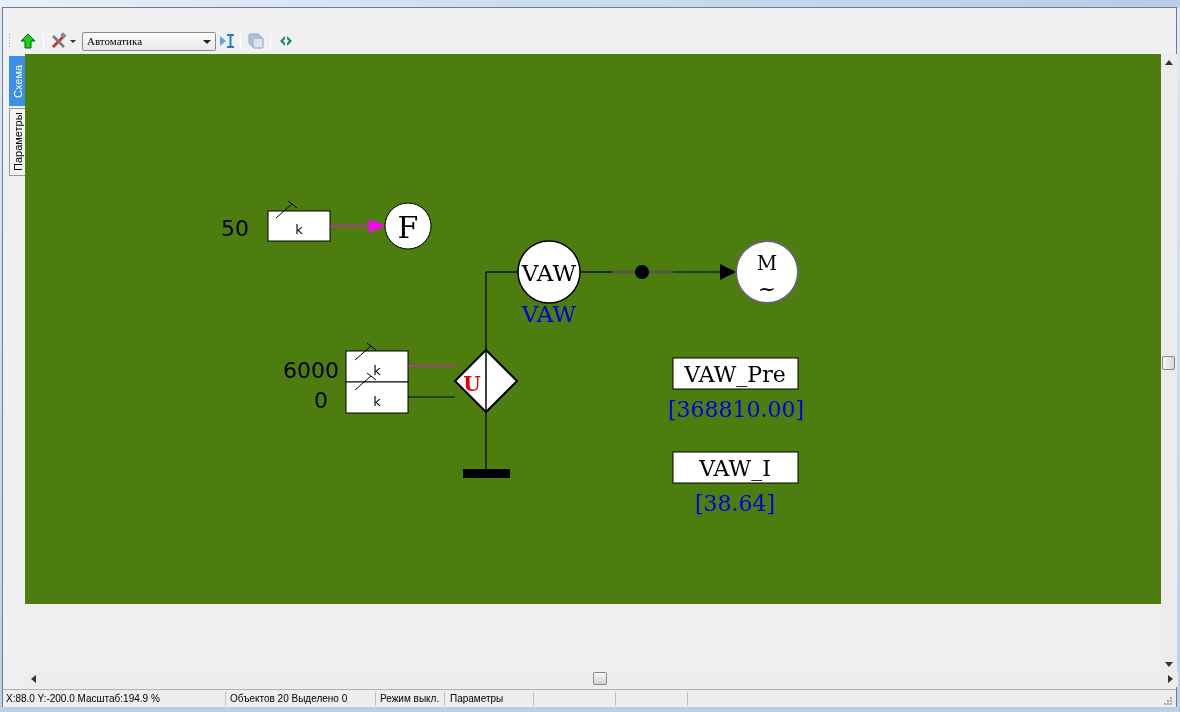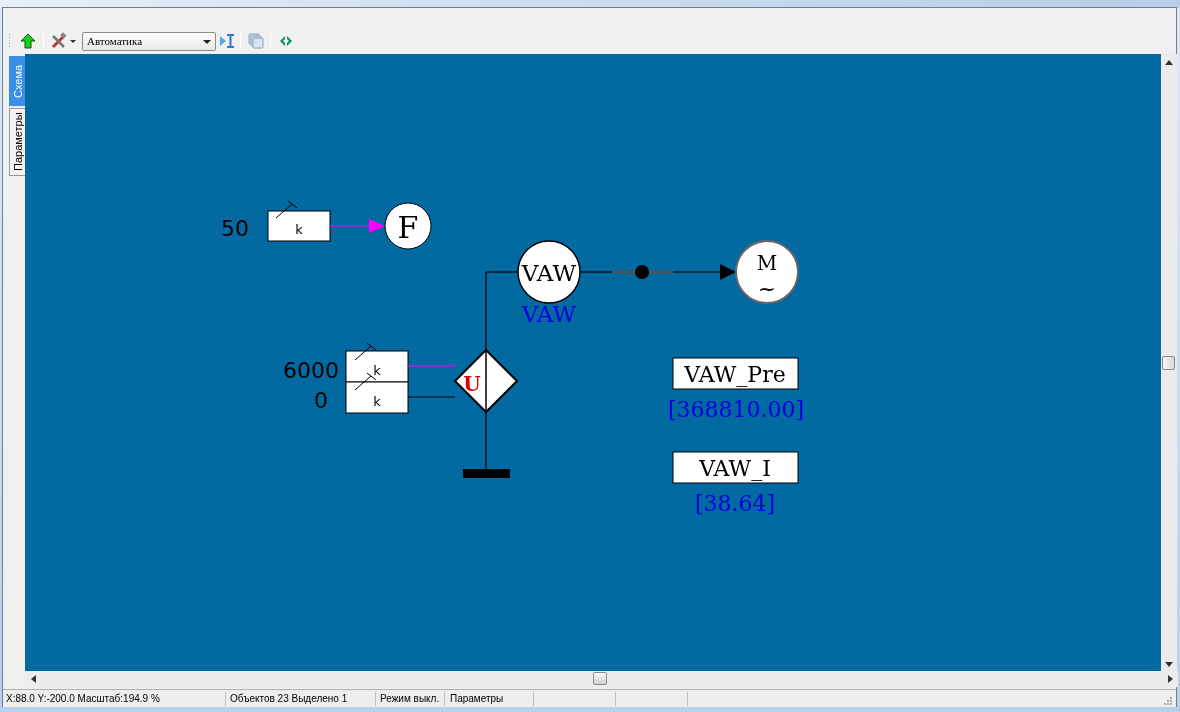--- a/index.html
+++ b/index.html
@@ -13,21 +13,21 @@
   #toolbar { position: absolute; left: 0; top: 20px; width: 100%; height: 26px; background: #f0f0f0; }
   .grip { position: absolute; left: 5px; top: 5px; width: 3px; height: 16px; background-image: radial-gradient(#9aa 1px, transparent 1px); background-size: 3px 3px; }
   .tb-sep { position: absolute; top: 5px; width: 1px; height: 17px; background: #b5b5b5; border-right: 1px solid #fff; }
   .tb-btn { position: absolute; top: 3px; width: 20px; height: 20px; display: flex; align-items: center; justify-content: center; }
   #combo { position: absolute; left: 79px; top: 4px; width: 134px; height: 19px; border: 1px solid #8a8a8a; border-radius: 2px; background: linear-gradient(#fdfdfd, #e8e8e8); font-family: Liberation Serif, serif; font-size: 11px; padding: 2px 4px; }
   #combo .arrow { position: absolute; right: 4px; top: 7px; width: 0; height: 0; border-left: 4px solid transparent; border-right: 4px solid transparent; border-top: 4px solid #222; }
   #sidetabs { position: absolute; left: 4px; top: 48px; width: 20px; height: 620px; }
   .vtab { position: absolute; left: 2px; width: 18px; font-family: "Liberation Sans", sans-serif; font-size: 11px; writing-mode: vertical-rl; transform: rotate(180deg); display: flex; align-items: center; justify-content: center; }
   #tab-schema { top: 0; height: 50px; background: #3b8fe6; color: #fff; }
   #tab-params { top: 52px; height: 68px; background: #f4f4f4; color: #000; border: 1px solid #999; }
-  #canvas { position: absolute; left: 22px; top: 46px; width: 1140px; height: 617px; background: #0369a1; }
+  #canvas { position: absolute; left: 22px; top: 46px; width: 1140px; height: 550px; background: #4d7c0f; }
   #vscroll { position: absolute; left: 1158px; top: 46px; width: 16px; height: 622px; background: #ececec; }
   #hscroll { position: absolute; left: 22px; top: 663px; width: 1153px; height: 16px; background: #ececec; }
   .sb-arrow { position: absolute; width: 0; height: 0; }
   #statusbar { position: absolute; left: 0; top: 681px; width: 100%; height: 18px; background: #f0eded; border-top: 1px solid #b0b0b0; font-family: "Liberation Sans", sans-serif; font-size: 10px; }
   .st-cell { position: absolute; top: 3px; color: #000; white-space: nowrap; }
   .st-div { position: absolute; top: 2px; width: 1px; height: 14px; background: #c0c0c0; }
   svg text { font-family: "DejaVu Serif", serif; }
 </style>
 </head>
 <body>
@@ -168,21 +168,21 @@
 
     <div id="hscroll">
       <div class="sb-arrow" style="left:6px; top:4px; border-top:4px solid transparent; border-bottom:4px solid transparent; border-right:5px solid #333;"></div>
       <div style="position:absolute; left:568px; top:1px; width:14px; height:13px; border:1px solid #888; border-radius:2px; background:linear-gradient(#f8f8f8,#d0d0d0);"></div>
       <div class="sb-arrow" style="left:1143px; top:4px; border-top:4px solid transparent; border-bottom:4px solid transparent; border-left:5px solid #333;"></div>
     </div>
 
     <div id="statusbar">
       <span class="st-cell" style="left:3px">X:88.0  Y:-200.0  Масштаб:194.9 %</span>
       <div class="st-div" style="left:222px"></div>
-      <span class="st-cell" style="left:227px">Объектов 23  Выделено 1</span>
+      <span class="st-cell" style="left:227px">Объектов 20  Выделено 0</span>
       <div class="st-div" style="left:372px"></div>
       <span class="st-cell" style="left:377px">Режим выкл.</span>
       <div class="st-div" style="left:441px"></div>
       <span class="st-cell" style="left:447px">Параметры</span>
       <div class="st-div" style="left:530px"></div>
       <div class="st-div" style="left:612px"></div>
       <div class="st-div" style="left:684px"></div>
       <svg style="position:absolute; right:3px; bottom:1px" width="10" height="10">
         <circle cx="8" cy="8" r="0.9" fill="#888"></circle>
           <circle cx="5" cy="8" r="0.9" fill="#888"></circle>

